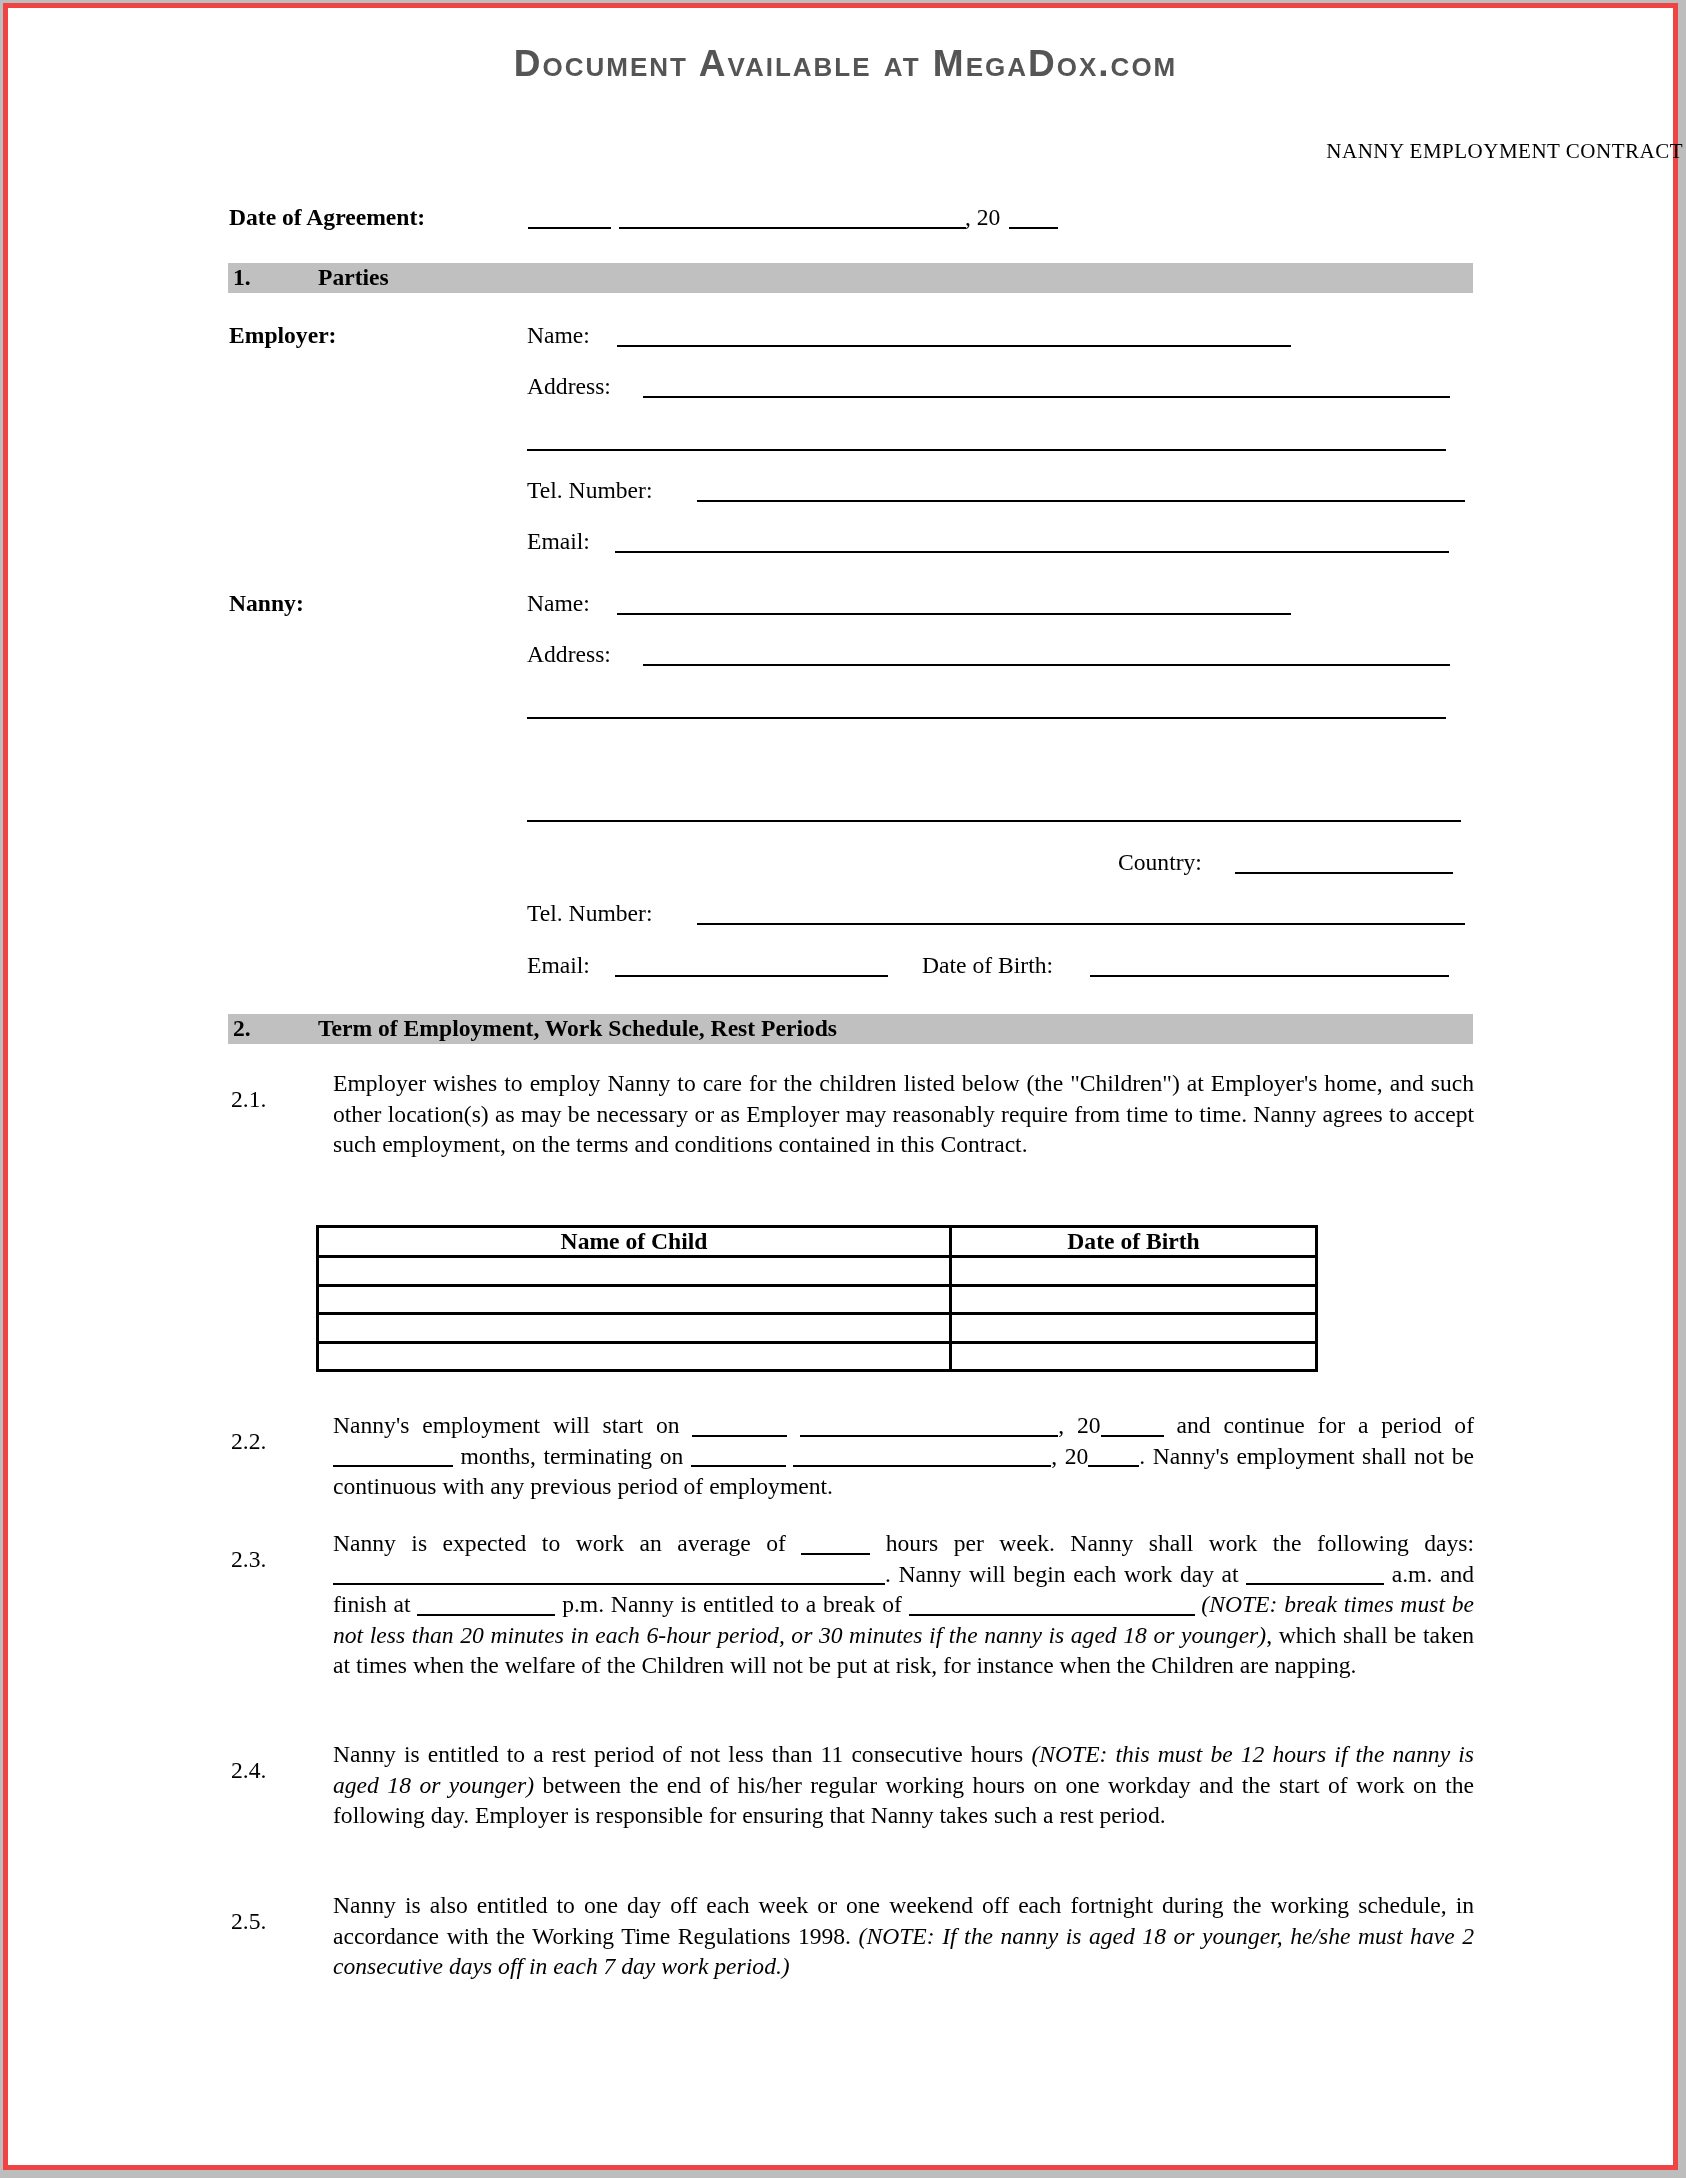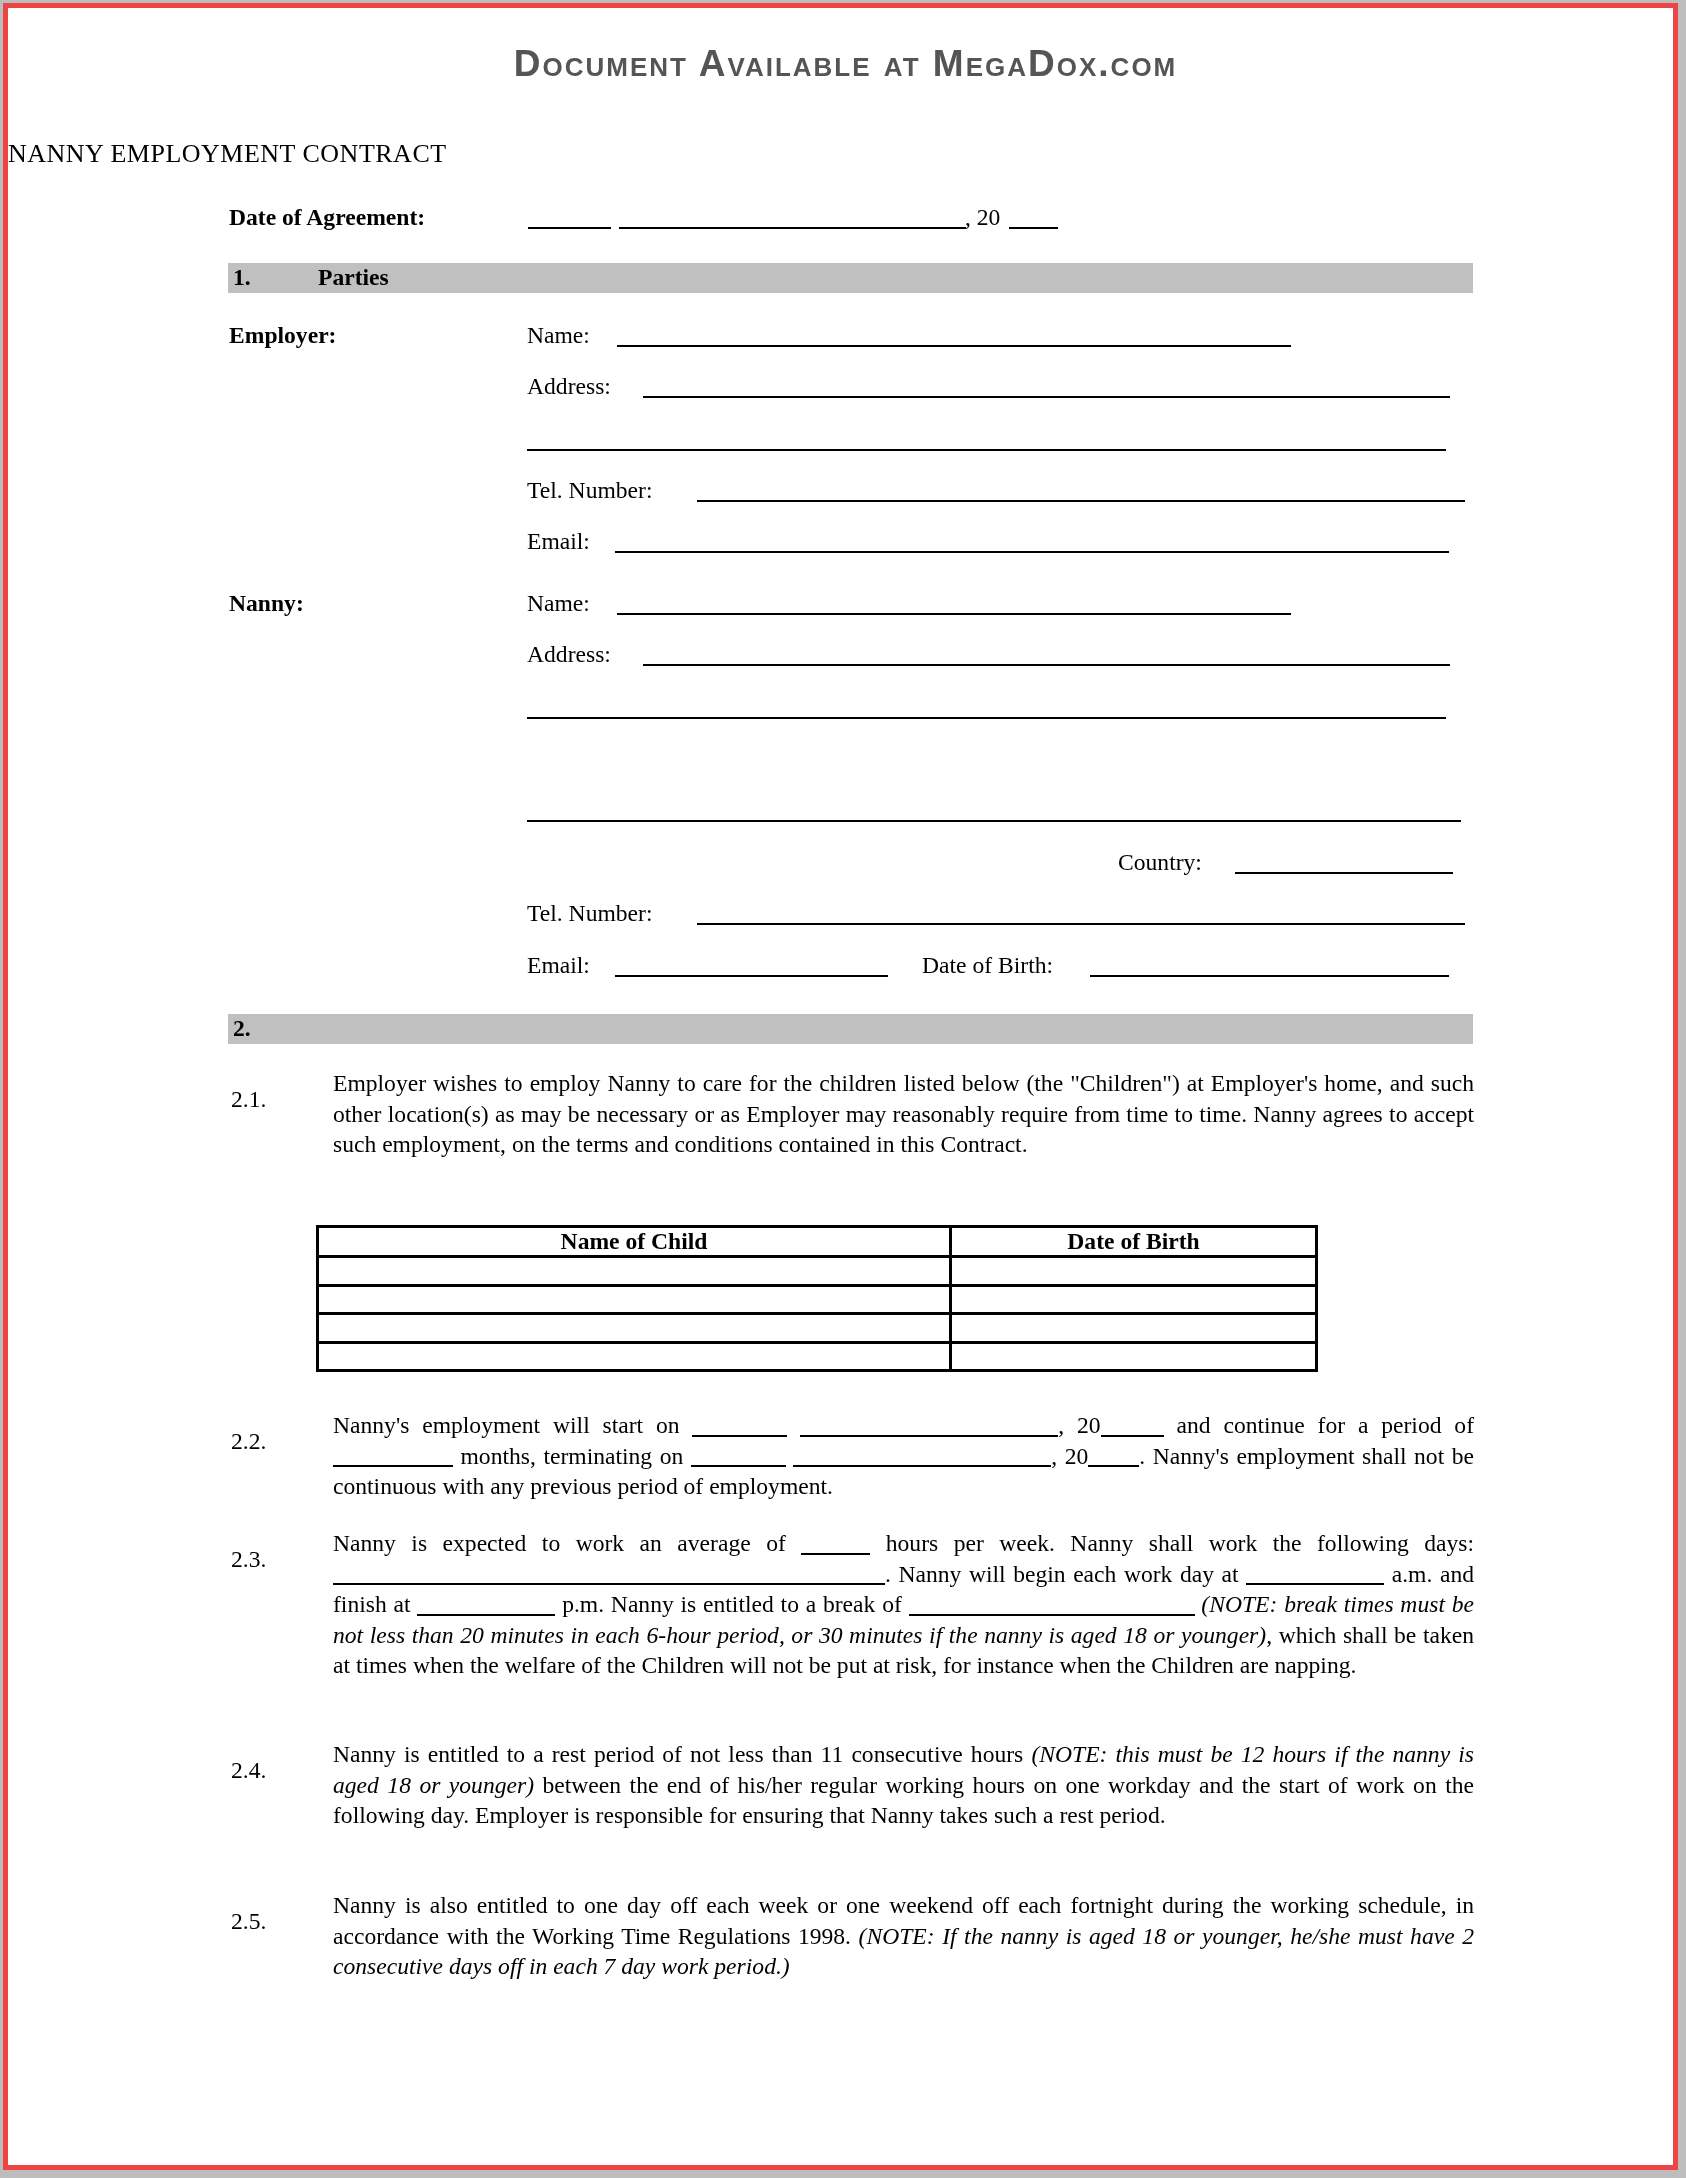--- a/index.html
+++ b/index.html
@@ -3,21 +3,21 @@
 <meta charset="utf-8">
 <style>
   html, body { margin:0; padding:0; }
   body { width:1686px; height:2179px; background:#bdbdbd; position:relative; overflow:hidden;
          font-family:"Liberation Serif","DejaVu Serif",serif; color:#000; }
   .page { position:absolute; left:3px; top:3px; width:1675px; height:2167px; background:#fff;
           border:5px solid #ef4444; box-sizing:border-box; }
   .abs { position:absolute; }
   .watermark { left:0; width:1675px; top:35px; text-align:center; font-family:"Liberation Sans","DejaVu Sans",sans-serif;
                font-weight:bold; font-size:37px; color:#555; letter-spacing:2px; font-variant:small-caps; }
-  .title { left:0; width:1675px; top:131px; text-align:left; font-size:26px; letter-spacing:0.5px; }
+  .title { left:0; width:1675px; top:131px; text-align:right; font-size:21px; letter-spacing:0.5px; }
   .bold { font-weight:bold; }
   .line { display:inline-block; border-bottom:2px solid #000; height:21.7px; vertical-align:baseline; }
   .field { position:absolute; font-size:23.6px; white-space:nowrap; height:29.6px; line-height:29.6px; }
   .field .line { position:absolute; bottom:3.9px; height:0; }
   .bar { position:absolute; left:220px; width:1245px; height:29.6px; background:#c0c0c0; font-size:23.6px; font-weight:bold; line-height:29.6px; }
   .bar .num { position:absolute; left:4.9px; }
   .bar .txt { position:absolute; left:90px; }
   .clause { position:absolute; left:223px; width:1243px; font-size:23.6px; line-height:30.5px; }
   .clause .num { position:absolute; left:0; top:16px; }
   .clause .body { position:absolute; left:102px; width:1141px; text-align:justify; }
@@ -100,20 +100,21 @@
     <span>Email:</span>
     <span class="line" style="left:88px;width:273px;"></span>
   </div>
   <div class="field" style="left:914px;top:943px;width:527px;">
     <span>Date of Birth:</span>
     <span class="line" style="left:168px;width:359px;"></span>
   </div>
 
   <div class="bar" style="top:1006px;">
     <span class="num">2.</span>
+    <span class="txt">Term of Employment, Work Schedule, Rest Periods</span>
   </div>
 
   <div class="clause" style="top:1060px;">
     <span class="num">2.1.</span>
     <div class="body">Employer wishes to employ Nanny to care for the children listed below (the "Children") at Employer's home, and such other location(s) as may be necessary or as Employer may reasonably require from time to time. Nanny agrees to accept such employment, on the terms and conditions contained in this Contract.</div>
   </div>
 
   <table class="kids">
     <thead>
       <tr>

